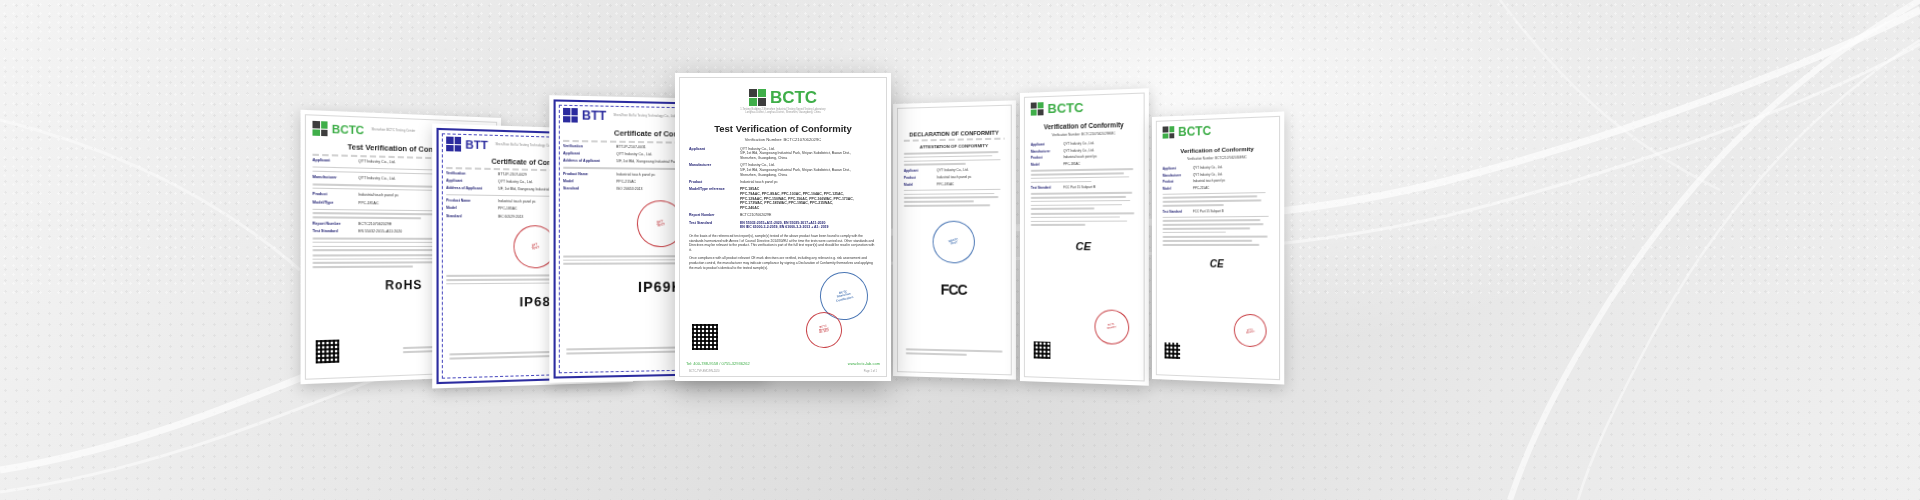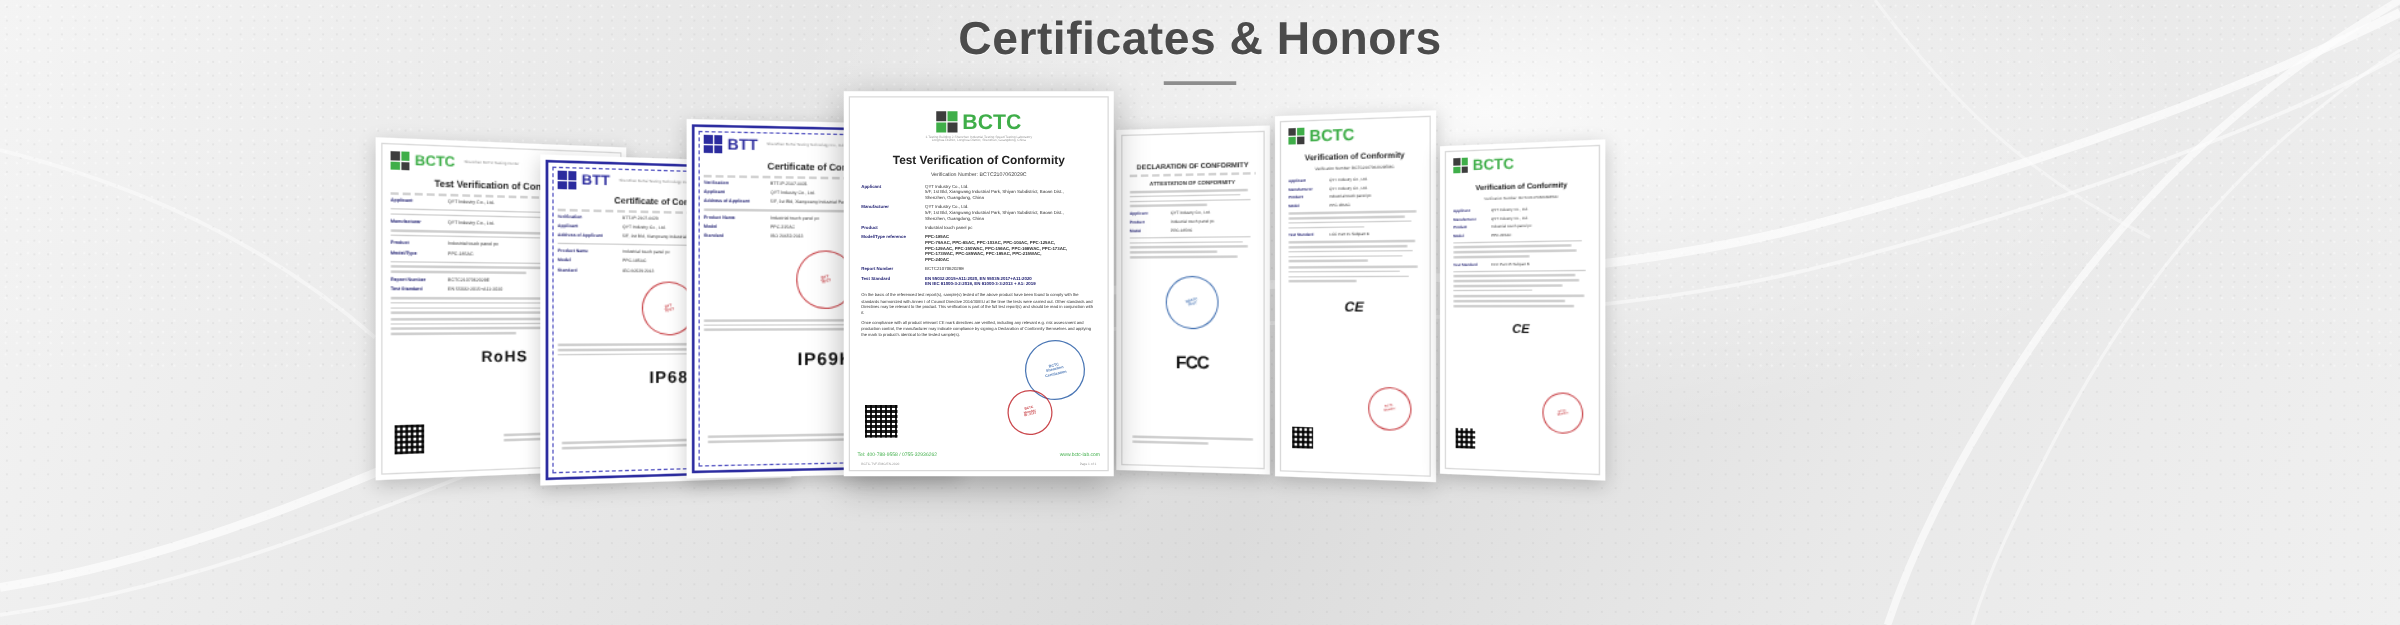--- a/index.html
+++ b/index.html
@@ -243,24 +243,20 @@
 
   <svg class="swoosh" style="left:0;top:0;" width="1920" height="500" viewBox="0 0 1920 500" fill="none">
     <path d="M0 470 C 250 430, 420 300, 660 255 C 900 210, 1180 250, 1450 180 C 1650 128, 1820 60, 1920 10" stroke="#ffffff" stroke-width="7" opacity="0.8" fill="none"></path>
     <path d="M0 492 C 260 455, 430 330, 680 285 C 930 240, 1200 280, 1470 210 C 1670 158, 1840 90, 1920 44" stroke="#ffffff" stroke-width="3" opacity="0.6" fill="none"></path>
     <path d="M1920 0 C 1800 70, 1700 160, 1610 300 C 1560 380, 1530 440, 1510 500" stroke="#ffffff" stroke-width="6" opacity="0.75" fill="none"></path>
     <path d="M1920 40 C 1810 110, 1720 210, 1650 340 C 1610 415, 1590 460, 1578 500" stroke="#ffffff" stroke-width="2.5" opacity="0.55" fill="none"></path>
     <path d="M0 120 C 120 150, 220 200, 300 270" stroke="#ffffff" stroke-width="3" opacity="0.5" fill="none"></path>
     <path d="M1500 0 C 1560 80, 1620 140, 1720 190" stroke="#ffffff" stroke-width="2.5" opacity="0.45" fill="none"></path>
   </svg>
 
-  <div class="title-wrap">
-    <h1 class="title">Certificates &amp; Honors</h1>
-    <div class="title-rule"></div>
-  </div>
 
   <div class="cert" style="left:305px; top:118px; width:196px; height:258px; transform: perspective(900px) rotateY(16deg); transform-origin: right center;">
     <div class="inner">
       <div class="logo-row">
         <div class="logo-mark">
             <i></i>
             <i></i>
             <i></i>
             <i></i>
           </div>

